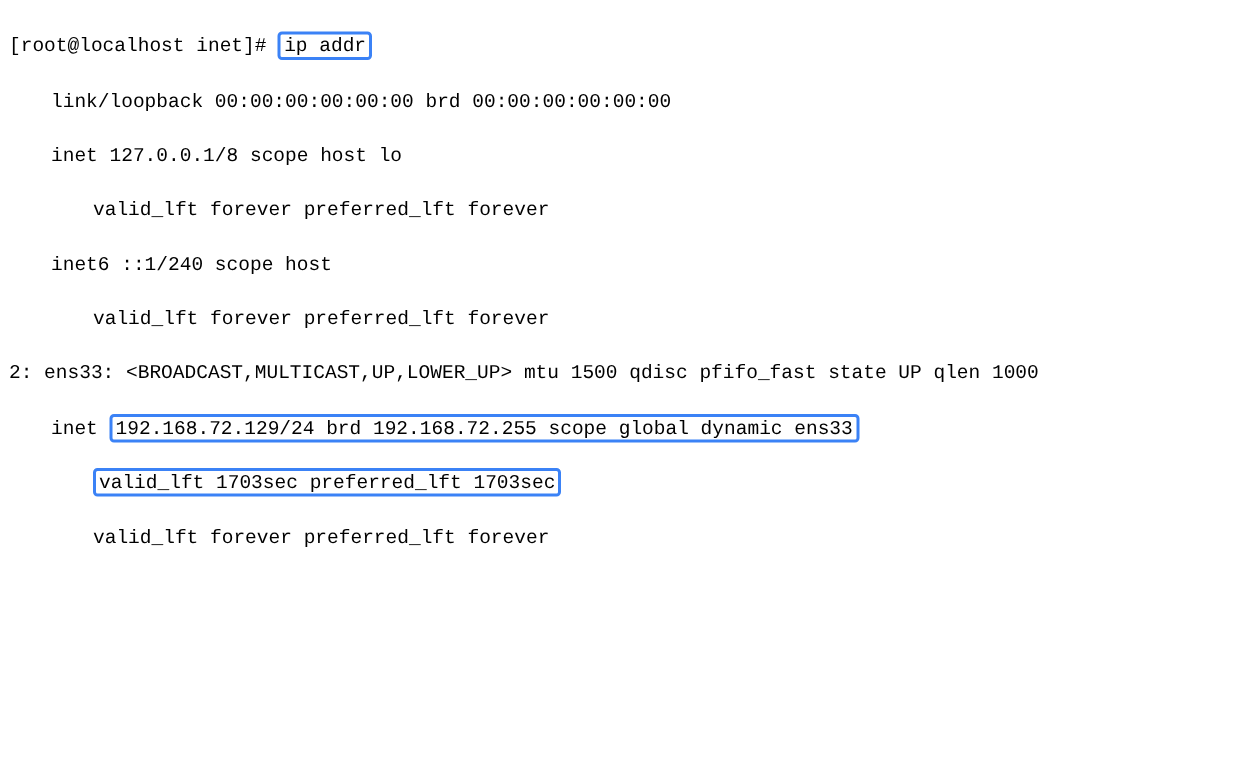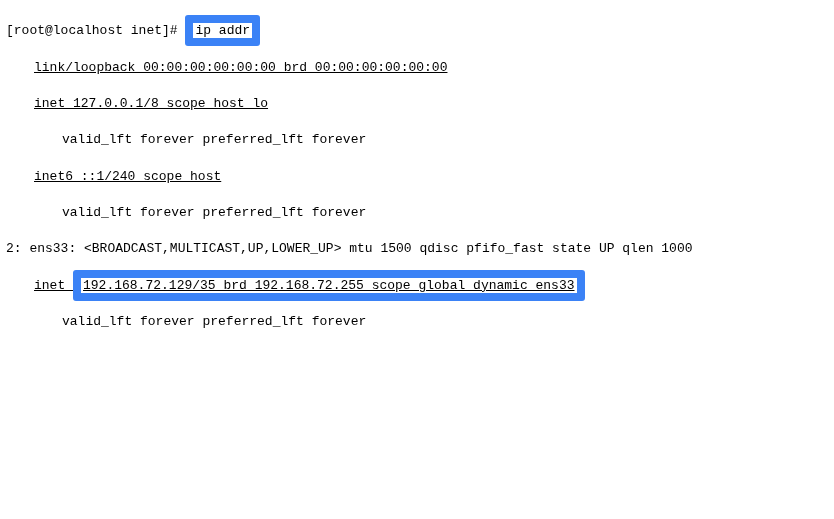--- a/index.html
+++ b/index.html
@@ -18,46 +18,46 @@
       height: 519px;
       overflow: hidden;
     }
     .terminal {
       white-space: pre-wrap;
     }
     .line {
       white-space: pre;
     }
     .red-box {
-      border: 8px solid #3b82f6;
+      border: 2px solid #3b82f6;
       padding: 0px 2px;
       display: inline;
       border-radius: 3px;
     }
     .indent1 {
       padding-left: 28px;
-      text-decoration: underline;
     }
     .indent2 {
       padding-left: 56px;
       font-family: Liberation Mono, monospace;
     }
   </style>
 </head>
 <body>
 
 <div class="terminal">
 <div class="line"><span>[root@localhost inet]# </span><span class="red-box"><span>ip addr</span></span></div>
 <div class="line indent1">link/loopback 00:00:00:00:00:00 brd 00:00:00:00:00:00</div>
 <div class="line indent1">inet 127.0.0.1/8 scope host lo</div>
 <div class="line indent2">valid_lft forever preferred_lft forever</div>
 <div class="line indent1">inet6 ::1/240 scope host</div>
 <div class="line indent2">valid_lft forever preferred_lft forever</div>
 <div class="line">2: ens33: &lt;BROADCAST,MULTICAST,UP,LOWER_UP&gt; mtu 1500 qdisc pfifo_fast state UP qlen 1000</div>
-<div class="line indent1"><span>inet </span><span class="red-box"><span>192.168.72.129/35 brd 192.168.72.255 scope global dynamic ens33</span></span></div>
+<div class="line indent1"><span>inet </span><span class="red-box"><span>192.168.72.129/24 brd 192.168.72.255 scope global dynamic ens33</span></span></div>
+<div class="line indent2"><span class="red-box"><span>valid_lft 1703sec preferred_lft 1703sec</span></span></div>
 <div class="line indent2">valid_lft forever preferred_lft forever</div>
 
 
 
 
 
 
 
 
 

